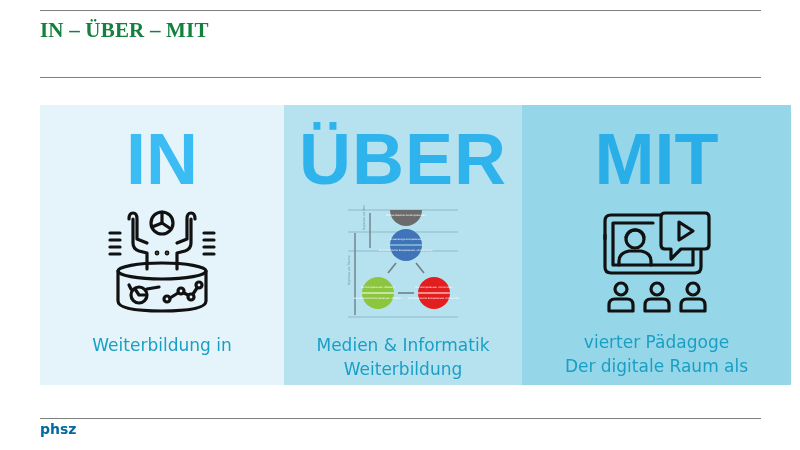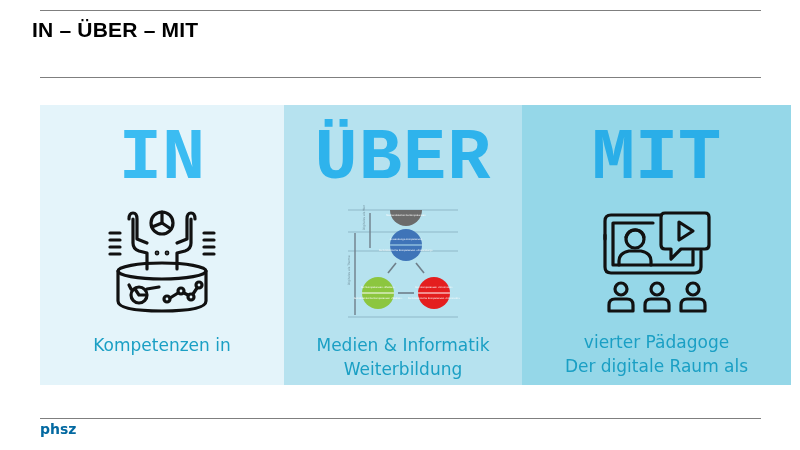--- a/index.html
+++ b/index.html
@@ -1,25 +1,25 @@
 <!DOCTYPE html>
 <html><head>
 <meta charset="utf-8">
 <style>
   * { box-sizing: border-box; margin: 0; padding: 0; }
   html, body { width: 800px; height: 450px; background: #ffffff; overflow: hidden; }
   body { position: relative; font-family: "Liberation Sans", sans-serif; }
   .rule { position: absolute; left: 40px; width: 721px; height: 1px; background: #7f7f7f; }
-  .title { position: absolute; left: 32px; top: 18px; font-size: 21px; font-weight: bold; color: #000000; letter-spacing: 0.2px; }
+  .title { position: absolute; left: 40px; top: 18px; font-size: 21px; font-weight: bold; color: #15803d; letter-spacing: 0.2px; font-family: Liberation Serif, serif; }
   .footer { position: absolute; left: 40px; top: 421px; font-size: 14px; font-weight: bold; color: #0369a1; font-family: "DejaVu Sans", sans-serif; }
   .panel { position: absolute; top: 105px; height: 280px; }
   .p1 { left: 40px; width: 244px; background: #e4f4fa; }
   .p2 { left: 284px; width: 238px; background: #b6e2ef; }
   .p3 { left: 522px; width: 269px; background: #95d7e8; }
-  .big { position: absolute; left: 0; right: 0; top: 14px; text-align: center; font-family: Liberation Mono, monospace; font-weight: bold; font-size: 72px; line-height: 80px; color: #3bbcf2; }
+  .big { position: absolute; left: 0; right: 0; top: 14px; text-align: center; font-family: Liberation Sans, sans-serif; font-weight: bold; font-size: 72px; line-height: 80px; color: #3bbcf2; }
   .p2 .big { color: #2eb3ec; letter-spacing: 1px; }
   .p3 .big { color: #2aaee8; }
   .icon { position: absolute; left: 50%; transform: translateX(-50%); top: 100px; }
   .caption { position: absolute; left: 0; right: 0; text-align: center; font-family: "DejaVu Sans", sans-serif; font-size: 17px; line-height: 24px; color: #1a9fc4; }
   .p1 .caption, .p2 .caption { top: 228px; }
   .p3 .caption { top: 225px; }
   .dlabel { font-family: "DejaVu Sans", sans-serif; }
 </style>
 </head>
 <body>
@@ -62,21 +62,21 @@
         <path d="M24 84 L22 80 M40 84 L52 82"></path>
 
       <circle cx="60" cy="94" r="3"></circle>
         <circle cx="74" cy="86" r="3"></circle>
         <circle cx="84" cy="92" r="3"></circle>
         <circle cx="92" cy="80" r="3"></circle>
       <path d="M63 93 L71 88 M77 88 L81 90 M86 89 L90 83"></path>
     </svg>
   </div>
   <div class="caption">
-    <div>Kompetenzen in</div>
+    <div>Weiterbildung in</div>
   </div>
 </div>
 
 <div class="panel p2">
   <div class="big">ÜBER</div>
   <div class="icon" style="top:100px;">
     <svg width="130" height="120" viewBox="0 0 130 120">
       <g stroke="#8fb8c8" stroke-width="1">
         <line x1="10" y1="5" x2="120" y2="5"></line>
         <line x1="10" y1="27" x2="120" y2="27"></line>

